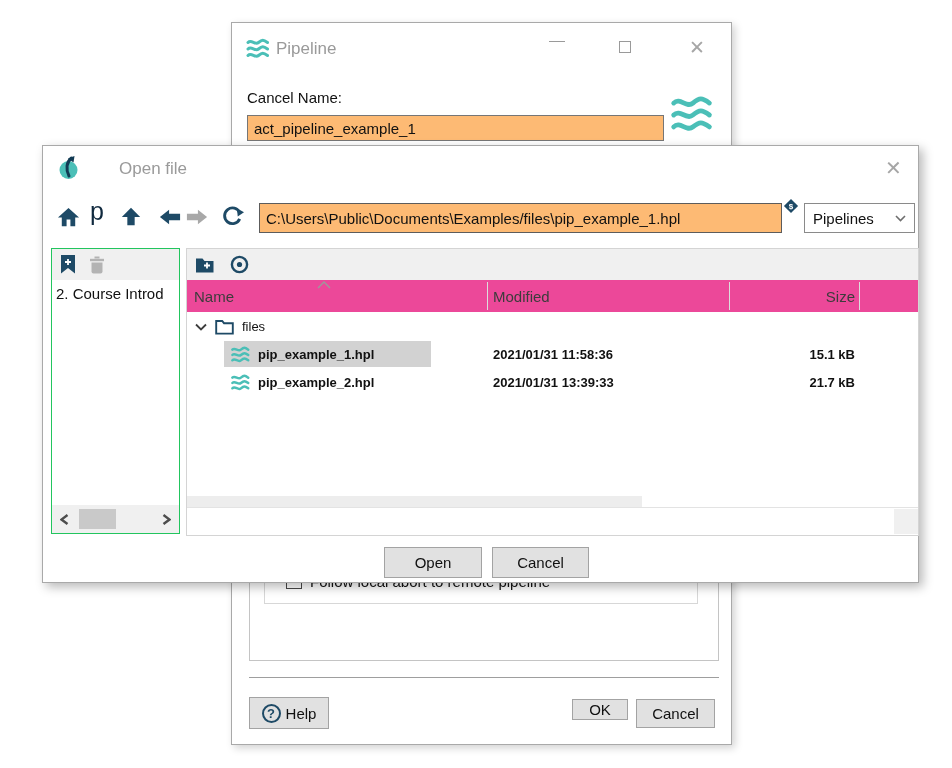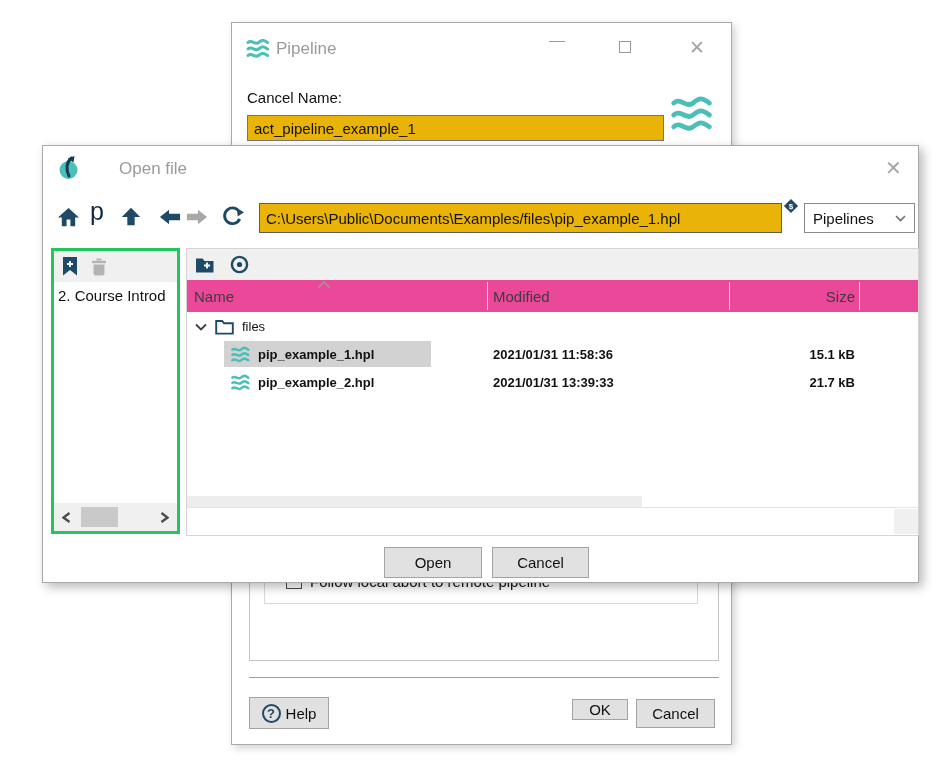--- a/index.html
+++ b/index.html
@@ -17,42 +17,42 @@
   
   .window{position:absolute;background:#fff;border:1px solid #a9a9a9;}
   #pipeline-dialog{left:231px;top:22px;width:501px;height:723px;box-shadow:3px 3px 8px rgba(0,0,0,.18);z-index:1;}
   #open-dialog{left:42px;top:145px;width:877px;height:438px;box-shadow:4px 4px 10px rgba(0,0,0,.28);z-index:10;}
 
   .win-title{font-size:17px;color:var(--title-gray);}
   .winctl{color:#a6a6a6;font-size:17px;line-height:1;}
 
   
   .pl-label{font-size:15px;color:#111;}
-  .text-input{border:1px solid #767676;background:#eab308;font-size:15px;color:#111;padding:0 6px;outline:none;}
+  .text-input{border:1px solid #767676;background:#fdba74;font-size:15px;color:#111;padding:0 6px;outline:none;}
 
   .groupbox{border:1px solid #d7d7d7;background:transparent;}
   .sepline{background:#9e9e9e;height:1px;}
 
   .btn{background:var(--btn-bg);border:1px solid var(--btn-border);font-size:15px;color:#111;
        display:flex;align-items:center;justify-content:center;cursor:default;}
 
   .help-q{width:19px;height:19px;border:2px solid var(--navy);border-radius:50%;color:var(--navy);
           font-weight:bold;font-size:13px;display:inline-flex;align-items:center;justify-content:center;margin-right:5px;}
 
   .checkbox{width:16px;height:16px;border:1px solid #4a4a4a;background:#fff;display:inline-block;}
   .cb-label{font-size:15px;color:#111;}
 
   
   .od-toolbar-icon{display:inline-flex;align-items:center;justify-content:center;}
   .p-glyph{font-size:25px;color:#10293e;line-height:1;}
 
   .combo{border:1px solid #8a8a8a;background:#fff;display:flex;align-items:center;font-size:15px;color:#111;padding:0 8px;justify-content:space-between;}
 
   .panel{position:absolute;background:#fff;}
-  #bookmark-panel{border:3px solid #22c55e;}
+  #bookmark-panel{border:1px solid #22c55e;}
   #file-panel{border:1px solid #d4d4d4;}
   .panel-toolbar{position:absolute;left:0;top:0;right:0;height:31px;background:var(--toolbar-bg);display:flex;align-items:center;}
 
   .bm-item{font-size:15px;color:#111;padding:3px 4px;white-space:nowrap;overflow:hidden;}
 
   .hdr-text{font-size:15px;color:#3c3c3c;}
   .col-sep{position:absolute;width:1px;background:#dcdcdc;}
 
   .file-row{position:absolute;left:0;right:0;height:27px;display:flex;align-items:center;font-size:13px;color:#111;}
   .fname-bold{font-weight:bold;}

